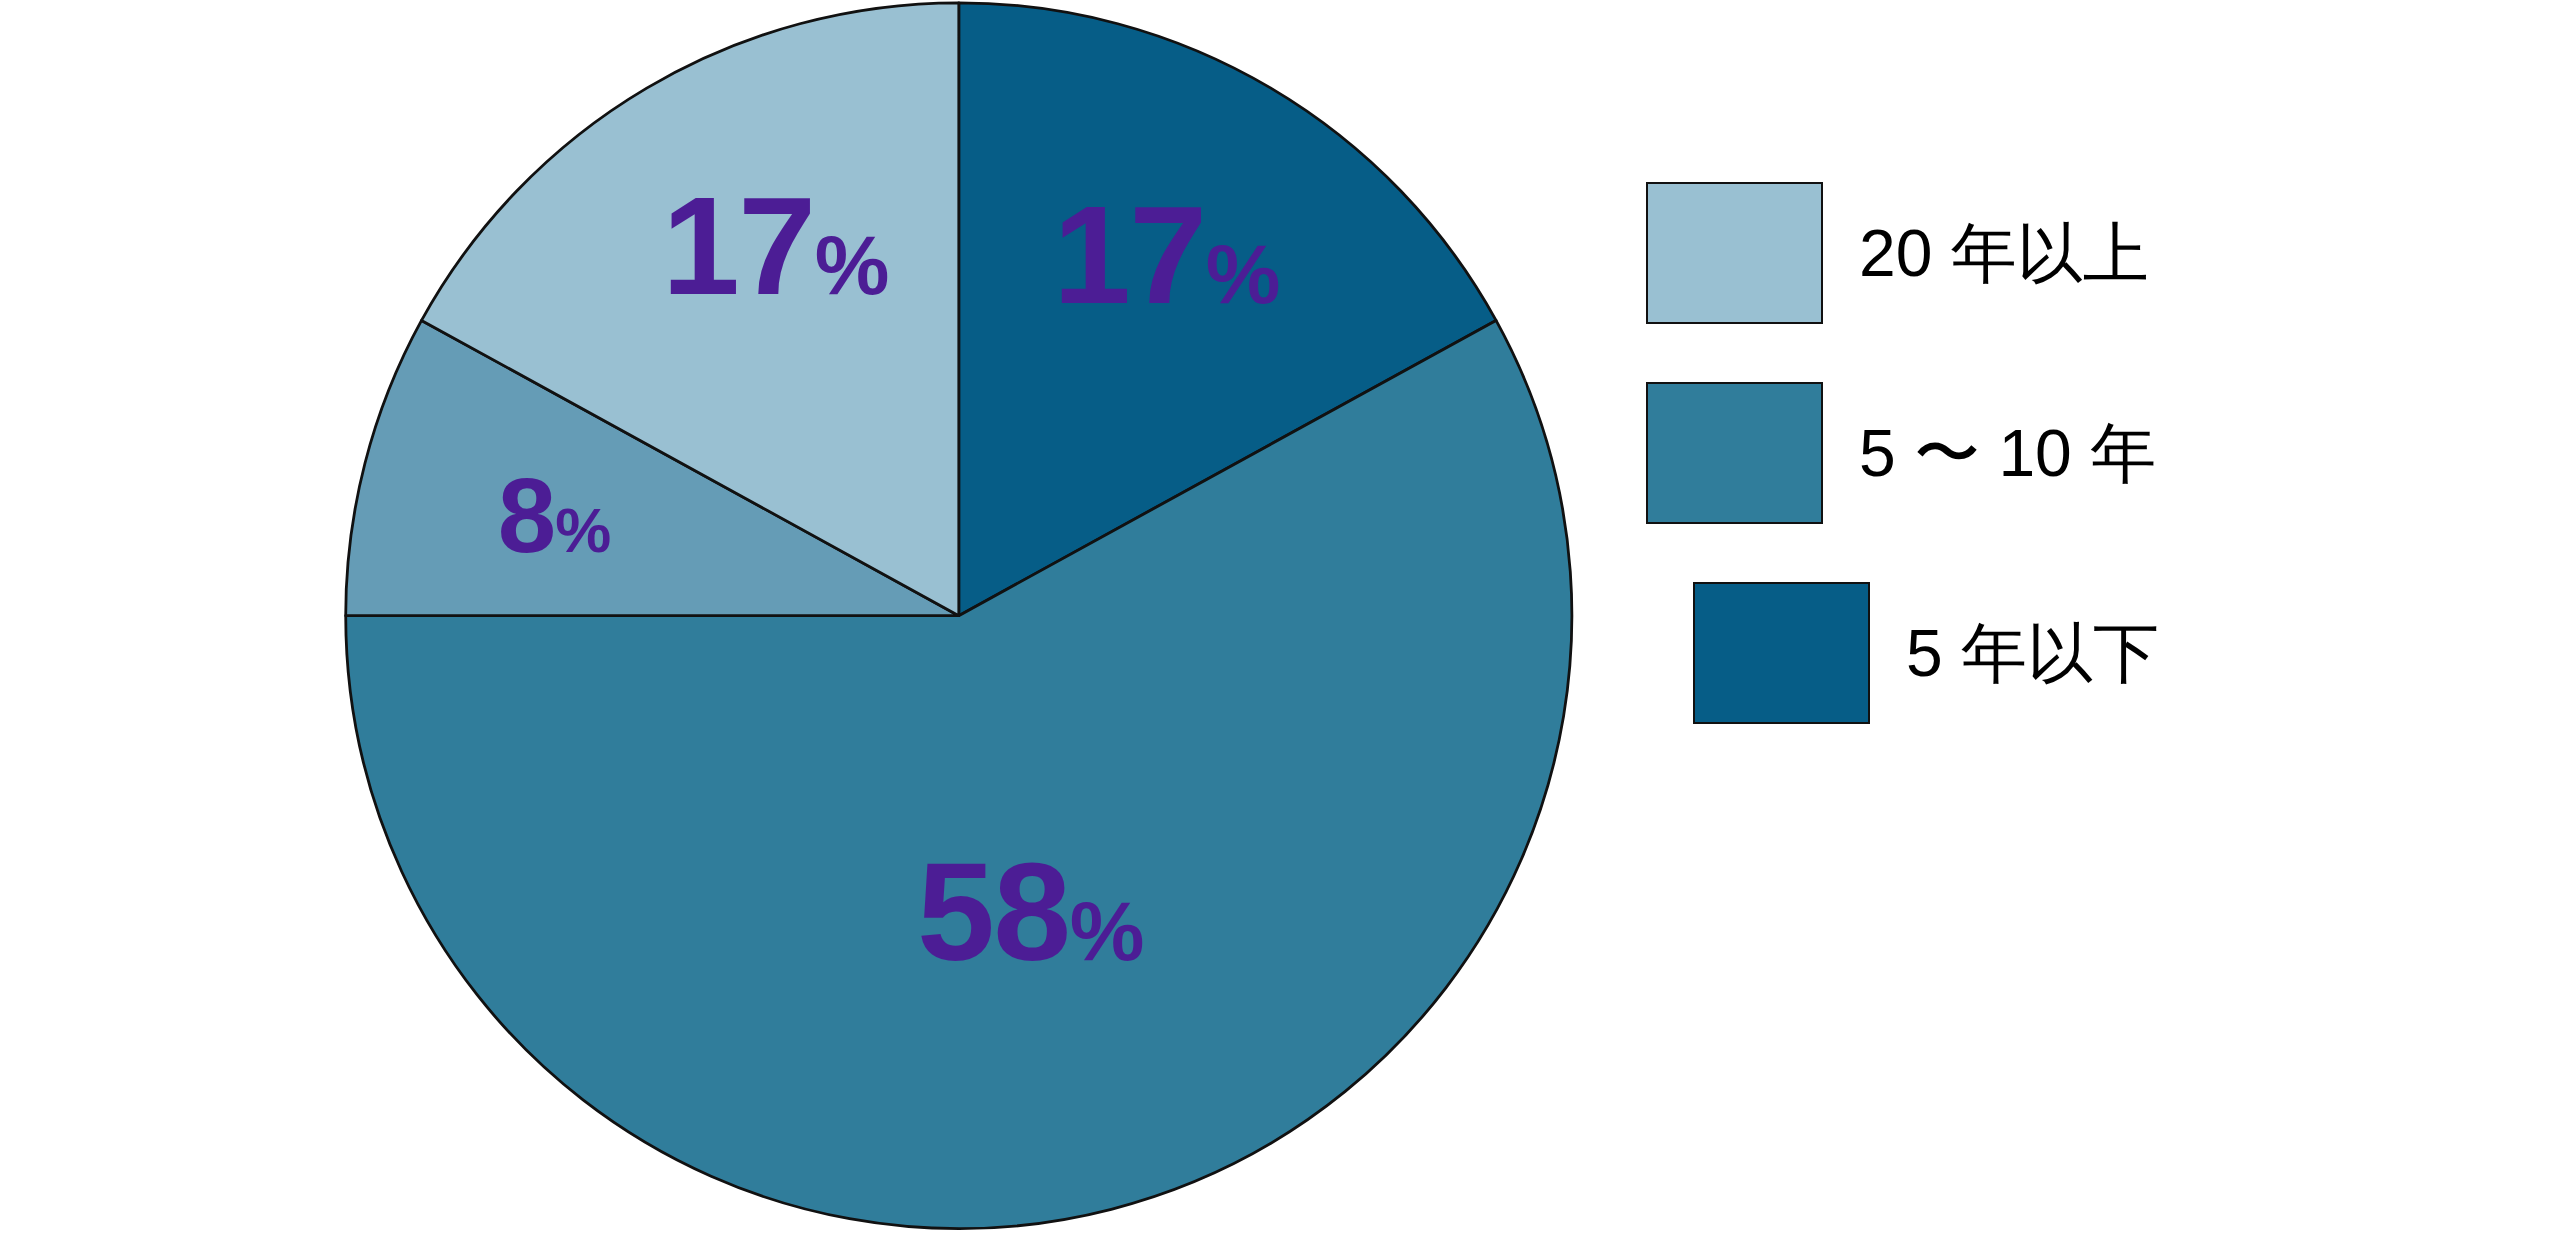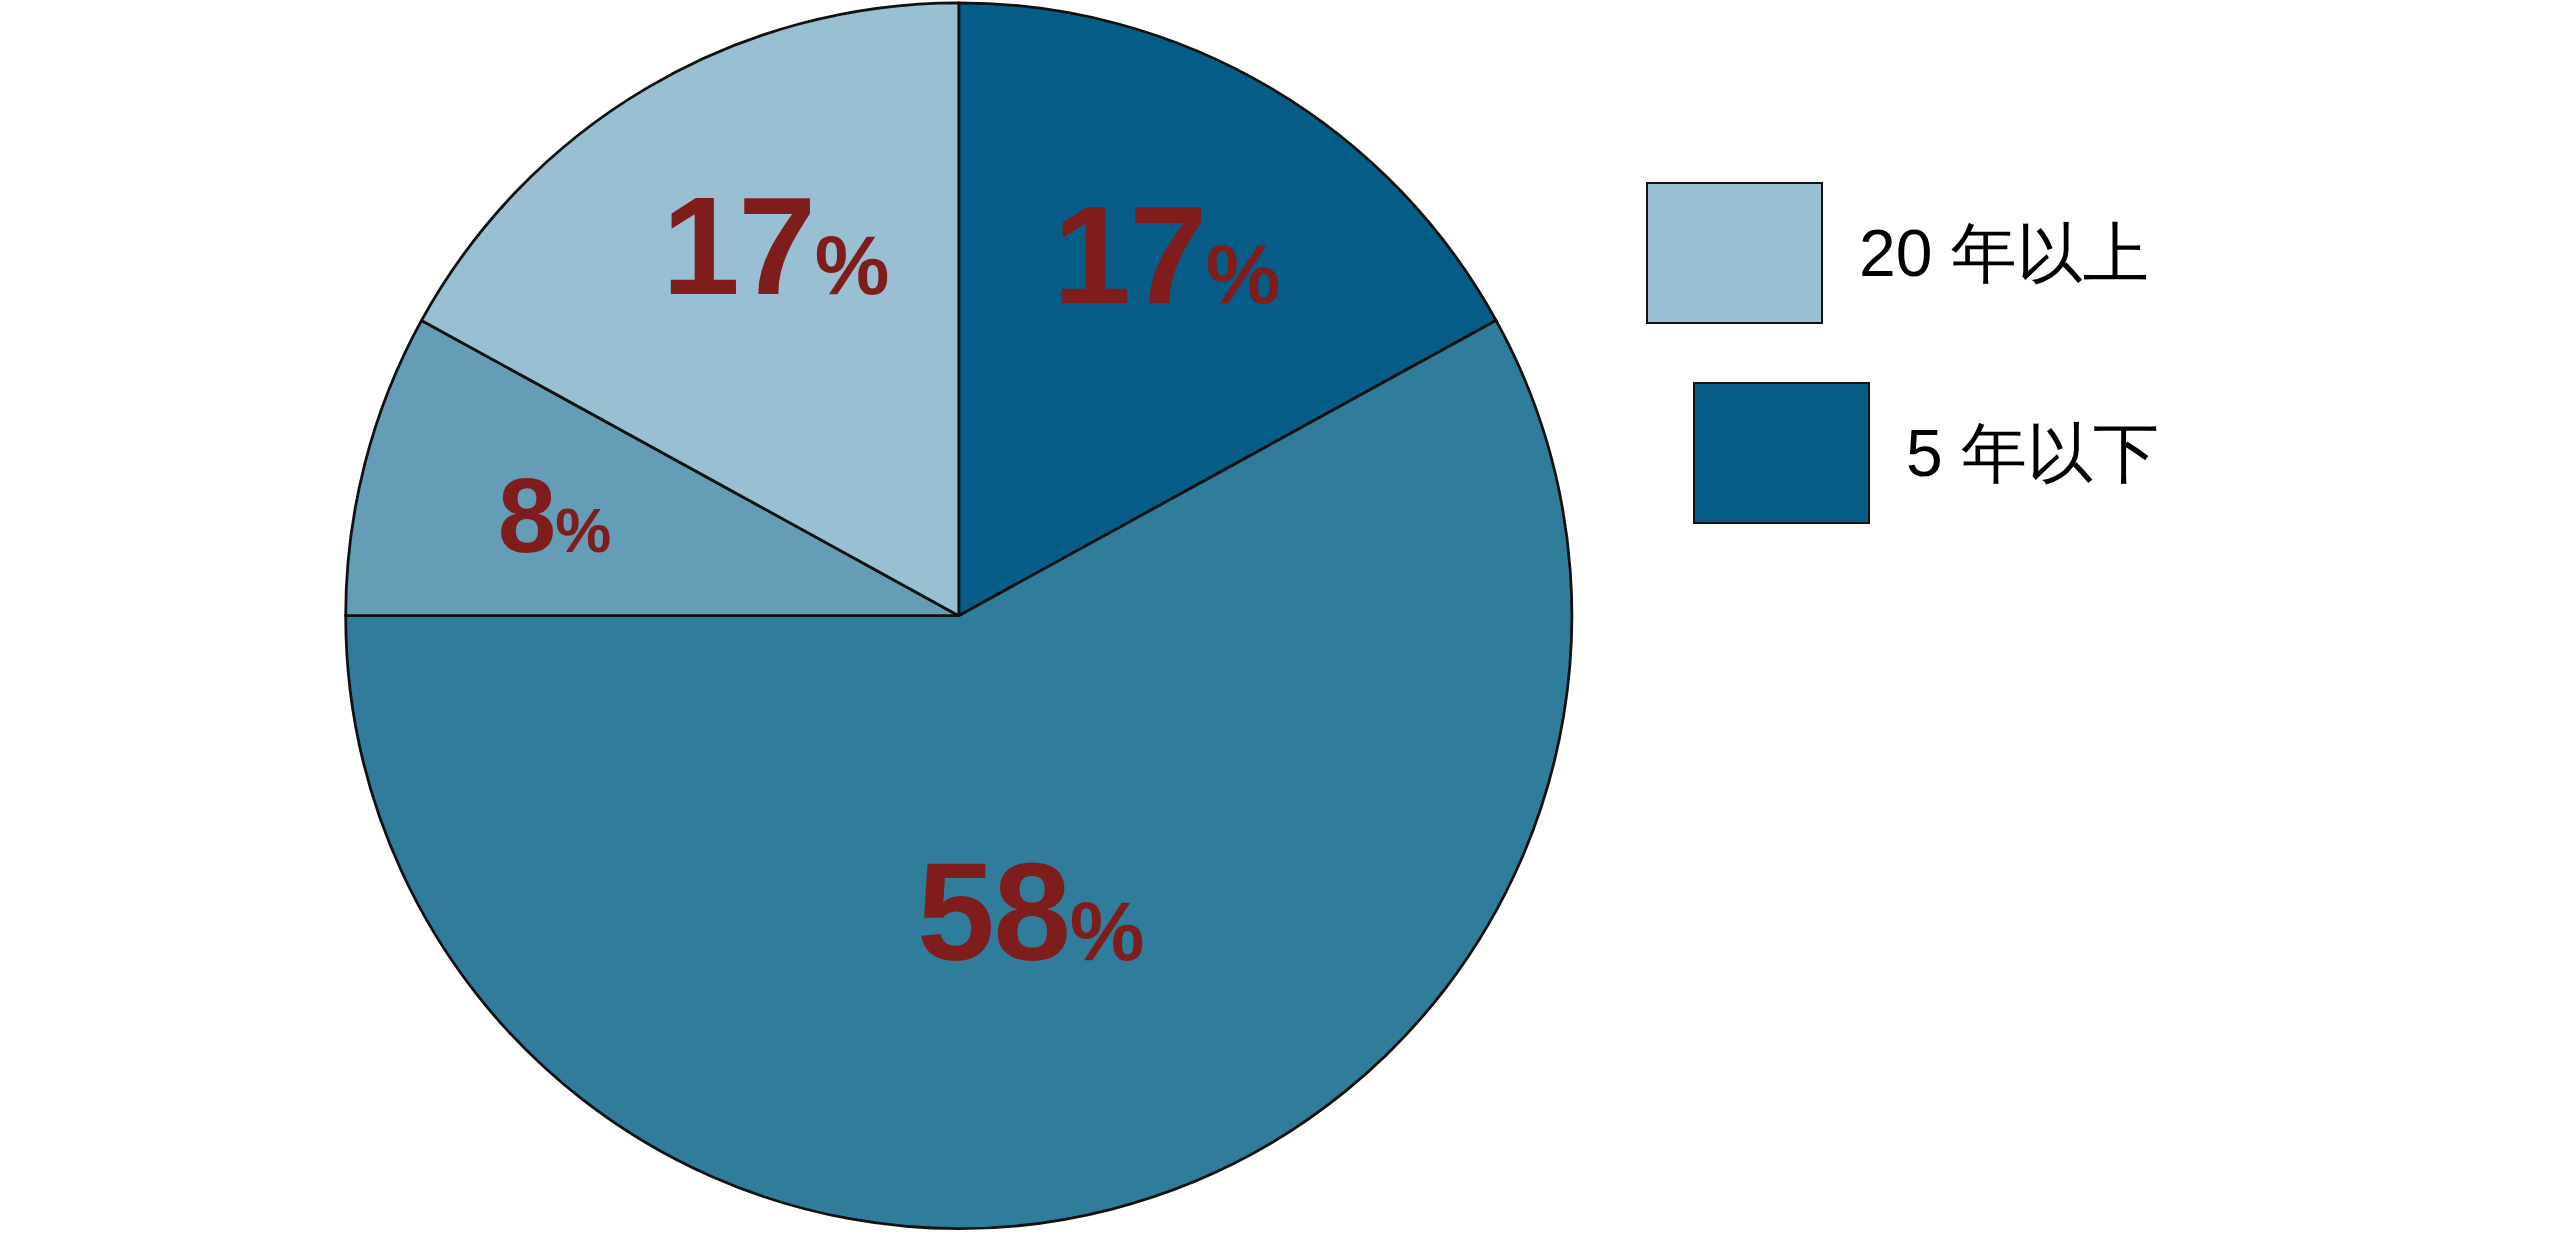--- a/index.html
+++ b/index.html
@@ -36,21 +36,21 @@
 
   .slice-path {
     stroke: #111111;
     stroke-width: 5;
     stroke-linejoin: round;
   }
 
   
   .slice-label {
     position: absolute;
-    color: #7f1d1d;
+    color: #4c1d95;
     font-weight: 700;
     white-space: nowrap;
     line-height: 1;
     transform: translate(-50%, -50%);
     letter-spacing: -0.01em;
     pointer-events: none;
   }
   .slice-label .num {
     font-size: 1em;
     vertical-align: baseline;
@@ -114,19 +114,23 @@
       <div class="slice-label label-small" style="left: 554px; top: 515px;"><span class="num">8</span><span class="pct">%</span></div>
       <div class="slice-label label-big" style="left: 775px; top: 246px;"><span class="num">17</span><span class="pct">%</span></div>
     </div>
 
   <div id="legend">
       <div class="legend-item">
         <div class="legend-swatch" style="background: rgb(153, 192, 210);"></div>
         <div class="legend-label">20 年以上</div>
       </div>
       <div class="legend-item">
+        <div class="legend-swatch" style="background: rgb(48, 125, 155);"></div>
+        <div class="legend-label">5 〜 10 年</div>
+      </div>
+      <div class="legend-item">
         <div class="legend-swatch" style="background: rgb(6, 93, 135);"></div>
         <div class="legend-label">5 年以下</div>
       </div>
     </div>
 
 </div>
 
 
 </body></html>

